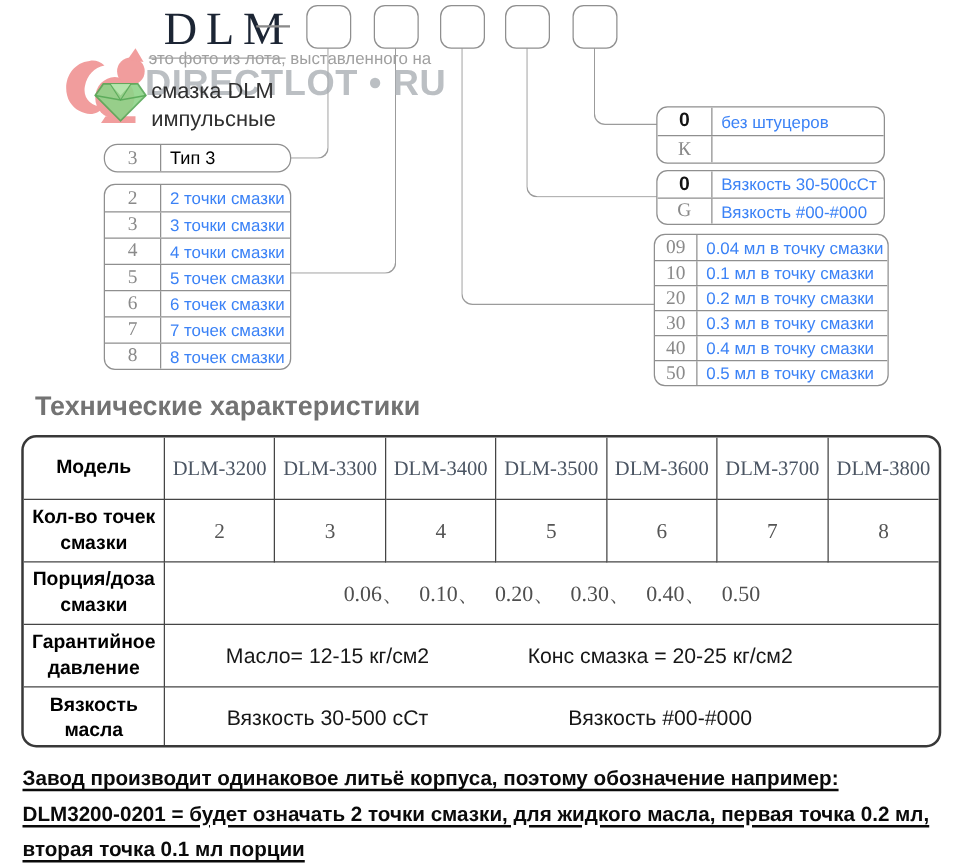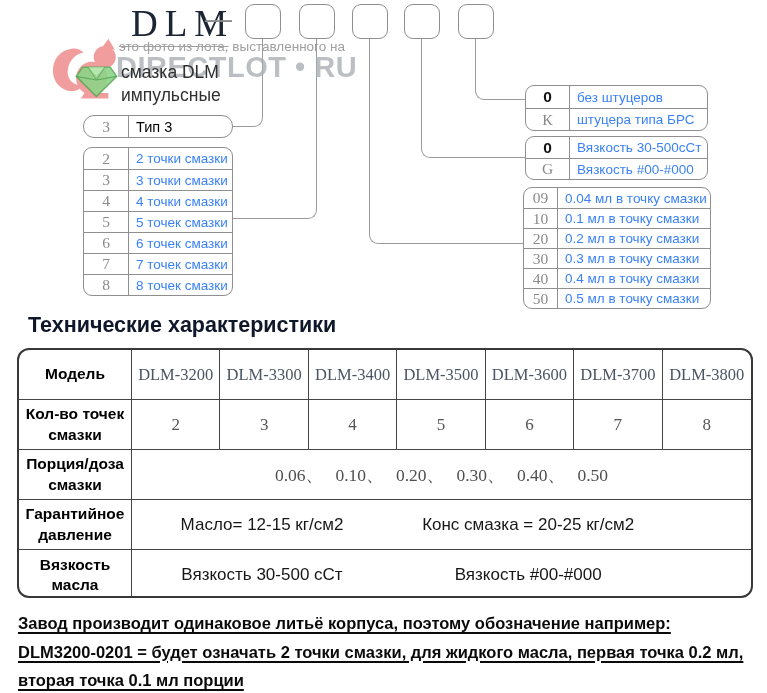--- a/index.html
+++ b/index.html
@@ -28,21 +28,21 @@
   .mini{background:#fff;border:1.4px solid #8f8f8f;border-radius:9px;overflow:hidden;}
   .mini .row{display:flex;box-sizing:border-box;}
   .mini .row + .row{border-top:1.2px solid #8f8f8f;}
   .mini .num{box-sizing:border-box;border-right:1.2px solid #8f8f8f;display:flex;
              align-items:center;justify-content:center;
              font-family:"Liberation Serif","DejaVu Serif",serif;font-size:15.5px;color:#8a8a8a;}
   .mini .lbl{flex:1;display:flex;align-items:center;padding-left:7px;font-size:13.5px;color:#3b82f6;}
   .mini .num.dark{color:#141414;font-family:"Liberation Sans",sans-serif;font-weight:600;}
 
   
-  .tech-heading{left:28px;top:313px;font-size:21.5px;font-weight:bold;color:#0f172a;}
+  .tech-heading{left:28px;top:313px;font-size:21.5px;font-weight:bold;color:#737373;}
   .bigtable{left:17px;top:348px;width:736px;height:250px;border:2px solid #383838;border-radius:12px;
             display:grid;grid-template-columns:113px repeat(7,1fr);grid-auto-rows:50px;
             background:#fff;overflow:hidden;box-sizing:border-box;}
   .cell{box-sizing:border-box;display:flex;align-items:center;justify-content:center;text-align:center;}
   .br{border-right:1.5px solid #454545;}
   .bb{border-bottom:1.5px solid #454545;}
   .lblcell{font-weight:bold;font-size:15.5px;color:#000;line-height:1.3;padding:0 6px;}
   .modelcell{font-family:"Liberation Serif","DejaVu Serif",serif;font-size:16.5px;color:#4b5563;}
   .numcell{font-family:"Liberation Serif","DejaVu Serif",serif;font-size:17px;color:#555;}
   .span7{grid-column:span 7;}
@@ -137,21 +137,20 @@
     </div>
   </div>
 
   <div class="abs mini" style="left:525px;top:85px;width:181px;">
     <div class="row" style="height:22px;">
       <div class="num dark" style="width:44px;">0</div>
       <div class="lbl">без штуцеров</div>
     </div>
     <div class="row" style="height:22px;">
       <div class="num" style="width:44px;">К</div>
-      <div class="lbl">штуцера типа БРС</div>
     </div>
   </div>
 
   <div class="abs mini" style="left:525px;top:136px;width:181px;">
     <div class="row" style="height:21px;">
       <div class="num dark" style="width:44px;">0</div>
       <div class="lbl">Вязкость 30-500сСт</div>
     </div>
     <div class="row" style="height:21px;">
       <div class="num" style="width:44px;">G</div>

